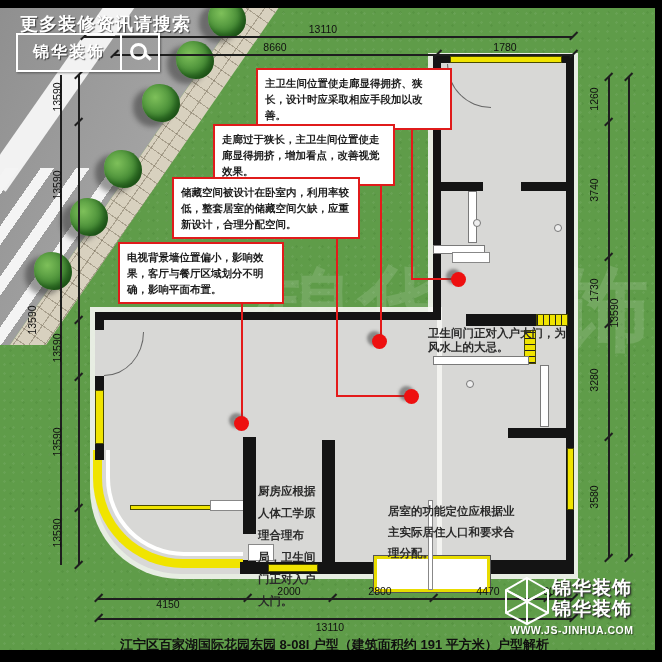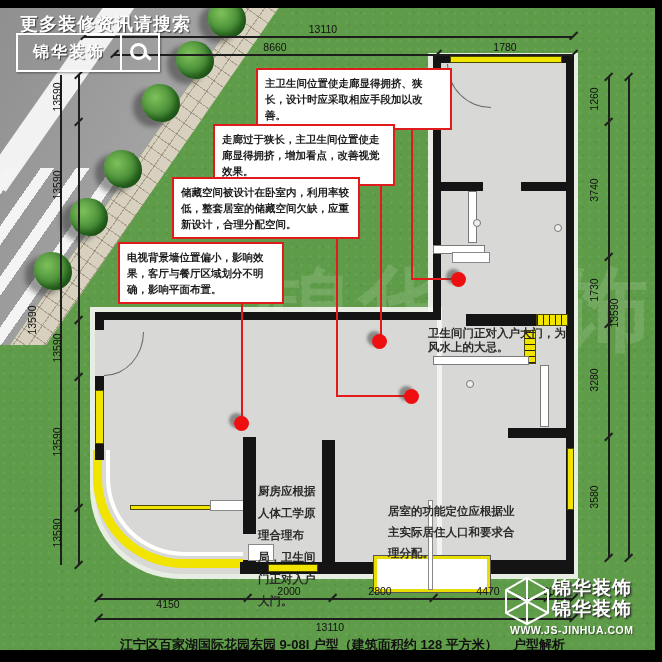--- a/index.html
+++ b/index.html
@@ -60,21 +60,21 @@
     text-shadow:1px 1px 1px rgba(0,0,0,.6);}
   #logo-box{left:16px;top:33px;width:140px;height:35px;border:2px solid #fff;display:flex;
     box-shadow:1px 1px 2px rgba(0,0,0,.4);}
   #logo-text{flex:1;color:#fff;font-weight:bold;font-size:16px;letter-spacing:2px;
     display:flex;align-items:center;justify-content:center;text-shadow:1px 1px 1px rgba(0,0,0,.6);}
   #search-cell{width:36px;border-left:2px solid #fff;position:relative;}
   .mag-circle{left:8px;top:8px;width:11px;height:11px;border:3px solid #fff;border-radius:50%;}
   .mag-handle{left:21px;top:20px;width:9px;height:3px;background:#fff;transform:rotate(45deg);}
   
   #caption{left:120px;top:636px;font-size:13px;font-weight:bold;color:#101010;}
-  #section-label{left:497px;top:636px;font-size:13px;font-weight:bold;color:#101010;margin-left:16px;}
+  #section-label{left:497px;top:636px;font-size:13px;font-weight:bold;color:#101010;}
   #brand-name{left:552px;top:577px;font-size:19px;font-weight:bold;color:#fff;line-height:21px;
     text-shadow:1px 1px 0 #333,2px 2px 2px rgba(0,0,0,.4);letter-spacing:1px;}
   #brand-site{left:510px;top:624px;font-size:10.5px;font-weight:bold;color:#fff;letter-spacing:.5px;
     text-shadow:1px 1px 1px rgba(0,0,0,.5);}
   .bar{background:#000;}
 </style>
 </head>
 <body>
 
 <div id="grass" class="abs"></div>
@@ -220,21 +220,21 @@
 
 <div id="search-hint" class="abs">更多装修资讯请搜索</div>
 <div id="logo-box" class="abs">
   <div id="logo-text">锦华装饰</div>
   <div id="search-cell">
     <div class="abs mag-circle"></div>
     <div class="abs mag-handle"></div>
   </div>
 </div>
 
-<div id="caption" class="abs">江宁区百家湖国际花园东园 9-08I 户型（建筑面积约 128 平方米）</div>
+<div id="caption" class="abs">江宁区百家湖国际花园东园 8-08I 户型（建筑面积约 191 平方米）</div>
 <div id="section-label" class="abs">户型解析</div>
 <svg class="abs" style="left:504px;top:576px;" width="46" height="50" viewBox="0 0 46 50">
   <g stroke="#ffffff" stroke-width="2" fill="none">
     <polygon points="23,2 44,14 44,37 23,48 2,37 2,14"></polygon>
     <polyline points="2,14 23,25 44,14"></polyline>
     <line x1="23" y1="25" x2="23" y2="48"></line>
     <line x1="2" y1="14" x2="44" y2="37"></line>
     <line x1="44" y1="14" x2="2" y2="37"></line>
     <line x1="23" y1="2" x2="23" y2="25"></line>
   </g>

